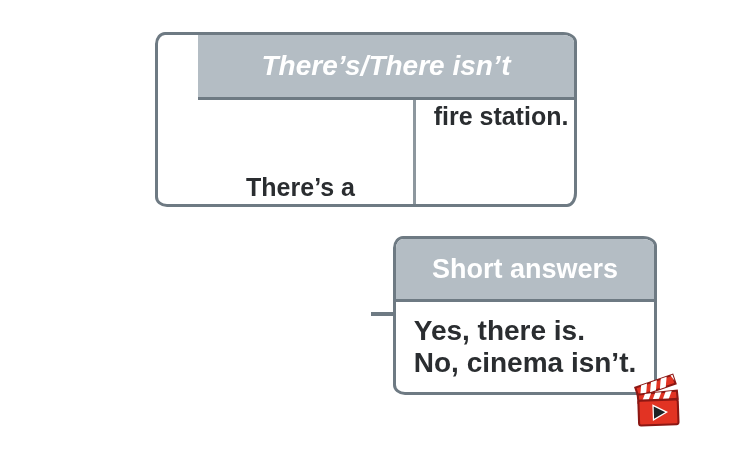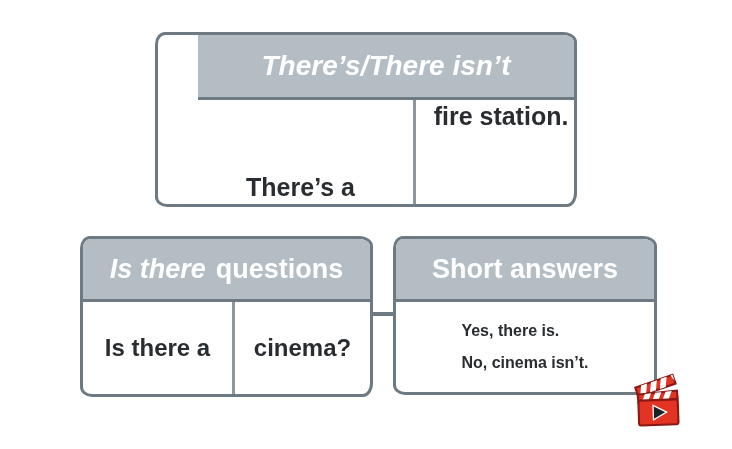--- a/index.html
+++ b/index.html
@@ -69,21 +69,21 @@
   
   .t-questions{left:80px;top:236px;width:293px;height:161px;}
   .t-questions .ghead{height:63px;font-size:27px;}
   .t-questions .gbody{font-size:24px;line-height:32px;}
   .t-questions .col-a{flex:0 0 149px;align-items:center;}
   .t-questions .col-b{flex:1 1 auto;align-items:center;}
 
   
   .t-answers{left:393px;top:236px;width:264px;height:159px;}
   .t-answers .ghead{height:63px;font-size:27px;}
-  .t-answers .gbody{font-size:16px;line-height:32px;}
+  .t-answers .gbody{font-size:28px;line-height:32px;}
   .t-answers .col-a{flex:1 1 auto;align-items:center;}
   .t-answers .ansblock{text-align:left;}
 
   .connector{
     position:absolute;
     left:371px;top:312px;width:24px;height:4px;
     background:var(--connector);
   }
   .video-btn{
     position:absolute;
@@ -103,34 +103,20 @@
     <div class="gbody">
       <div class="cell col-a">
         <div class="bline">There’s a</div>
       </div>
       <div class="cell col-b sep">
         <div class="bline">fire station.</div>
       </div>
     </div>
   </section>
 
-  <section class="gtable t-questions">
-    <header class="ghead">
-      <span class="h-italic h-gap">Is there</span>
-      <span>questions</span>
-    </header>
-    <div class="gbody">
-      <div class="cell col-a">
-        <div class="bline">Is there a</div>
-      </div>
-      <div class="cell col-b sep">
-        <div class="bline">cinema?</div>
-      </div>
-    </div>
-  </section>
 
   <div class="connector"></div>
 
   <section class="gtable t-answers">
     <header class="ghead">
       <span>Short answers</span>
     </header>
     <div class="gbody">
       <div class="cell col-a">
         <div class="ansblock">

